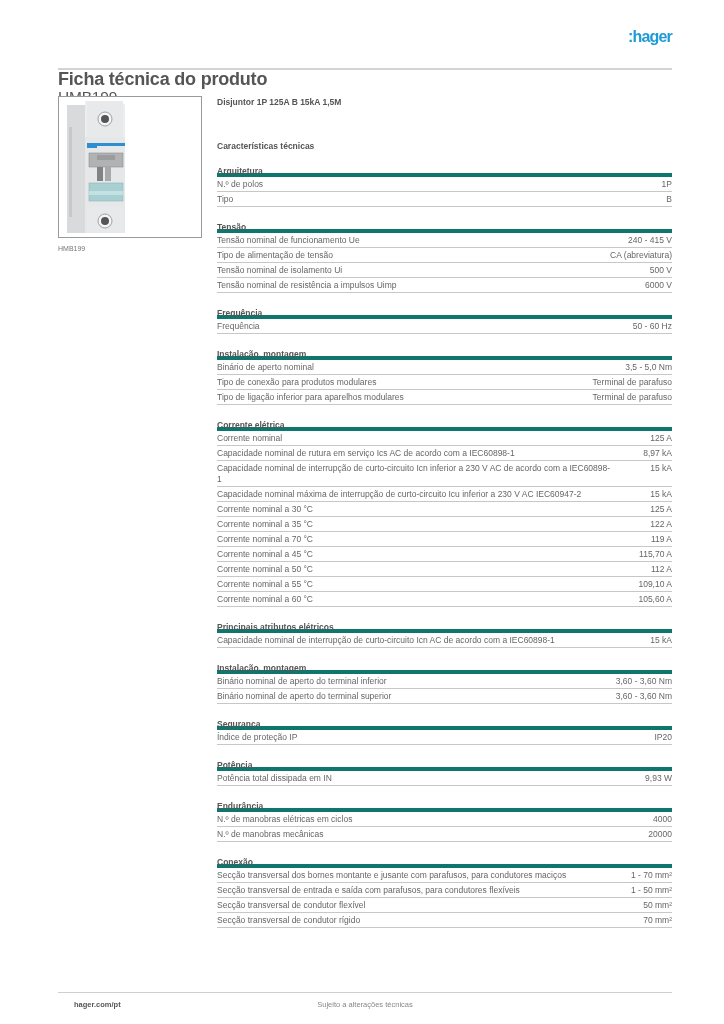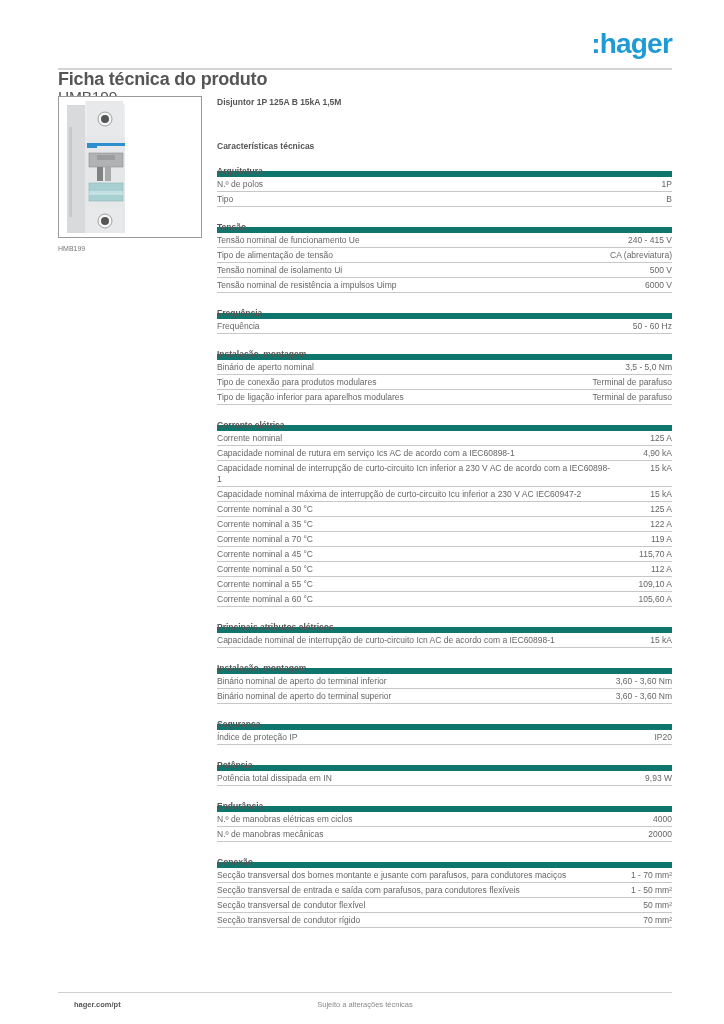--- a/index.html
+++ b/index.html
@@ -2,33 +2,33 @@
 <html><head>
   <meta charset="utf-8">
   <style>
     * { box-sizing: border-box; margin: 0; padding: 0; }
     html, body { width: 724px; height: 1024px; background: #ffffff; overflow: hidden; }
     body { font-family: "Liberation Sans", sans-serif; color: #555; position: relative; }
 
     .header { position: absolute; left: 58px; top: 22px; width: 614px; }
     .header .title { font-size: 18px; font-weight: bold; color: #555; line-height: 18px; letter-spacing: -0.2px; margin-top: 48px; }
     .header .subtitle { font-size: 15.5px; color: #555; line-height: 17px; letter-spacing: -0.2px; }
-    .logo { position: absolute; right: 0; top: 6px; font-size: 28px; font-weight: bold; color: #1e9ad6; letter-spacing: -0.8px; font-family: "Liberation Sans", sans-serif; }
+    .logo { position: absolute; right: 0; top: 6px; font-size: 16px; font-weight: bold; color: #1e9ad6; letter-spacing: -0.8px; font-family: "Liberation Sans", sans-serif; }
     .header-rule { position: absolute; left: 58px; top: 68px; width: 614px; height: 2px; background: #d4d4d4; }
 
     .product-image { position: absolute; left: 58px; top: 96px; width: 144px; height: 142px; border: 1px solid #9a9a9a; background: #fff; }
     .img-caption { position: absolute; left: 58px; top: 245px; font-size: 7px; color: #777; }
 
     .main { position: absolute; left: 217px; top: 96px; width: 455px; }
     .product-name { font-size: 8.5px; font-weight: bold; color: #555; height: 12px; line-height: 12px; }
     .char-title { font-size: 8.5px; font-weight: bold; color: #555; margin-top: 32px; height: 12px; line-height: 12px; }
 
     .section { margin-top: 14px; }
     .section:first-of-type { margin-top: 13px; }
-    .section-title { font-size: 8.5px; font-weight: bold; color: #555; height: 12px; line-height: 12px; border-bottom: 6px solid #0f766e; padding-bottom: 1px; }
+    .section-title { font-size: 8.5px; font-weight: bold; color: #555; height: 12px; line-height: 12px; border-bottom: 4px solid #0f766e; padding-bottom: 1px; }
     .row { display: flex; justify-content: space-between; align-items: flex-start; border-bottom: 1px solid #c7c7c7; font-size: 8.5px; color: #666; line-height: 11px; padding: 2px 0 1px 0; min-height: 15px; }
     .row .label { flex: 1; padding-right: 40px; }
     .row .value { text-align: right; white-space: nowrap; }
 
     .footer-rule { position: absolute; left: 58px; top: 992px; width: 614px; height: 1px; background: #cfcfcf; }
     .footer { position: absolute; left: 58px; top: 1000px; width: 614px; font-size: 7.5px; color: #555; }
     .footer .left { position: absolute; left: 16px; font-weight: bold; }
     .footer .center { position: absolute; left: 0; right: 0; text-align: center; color: #888; font-weight: normal; }
     .footer .right { position: absolute; right: 0; font-weight: bold; margin-top: 38px; }
   </style>
@@ -130,21 +130,21 @@
         </div>
       </div>
       <div class="section">
         <div class="section-title">Corrente elétrica</div>
         <div class="row">
           <span class="label">Corrente nominal</span>
           <span class="value">125 A</span>
         </div>
         <div class="row">
           <span class="label">Capacidade nominal de rutura em serviço Ics AC de acordo com a IEC60898-1</span>
-          <span class="value">4,90 kA</span>
+          <span class="value">8,97 kA</span>
         </div>
         <div class="row">
           <span class="label">Capacidade nominal de interrupção de curto-circuito Icn inferior a 230 V AC de acordo com a IEC60898-1</span>
           <span class="value">15 kA</span>
         </div>
         <div class="row">
           <span class="label">Capacidade nominal máxima de interrupção de curto-circuito Icu inferior a 230 V AC IEC60947-2</span>
           <span class="value">15 kA</span>
         </div>
         <div class="row">

